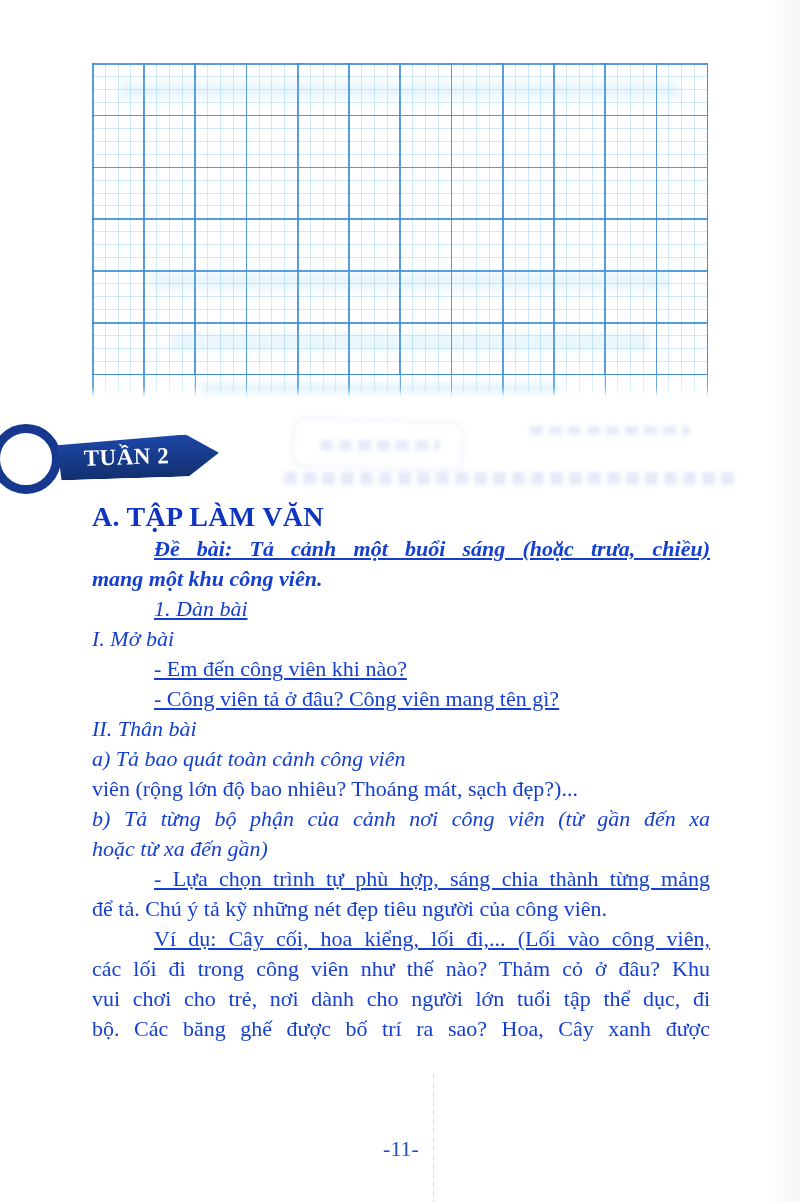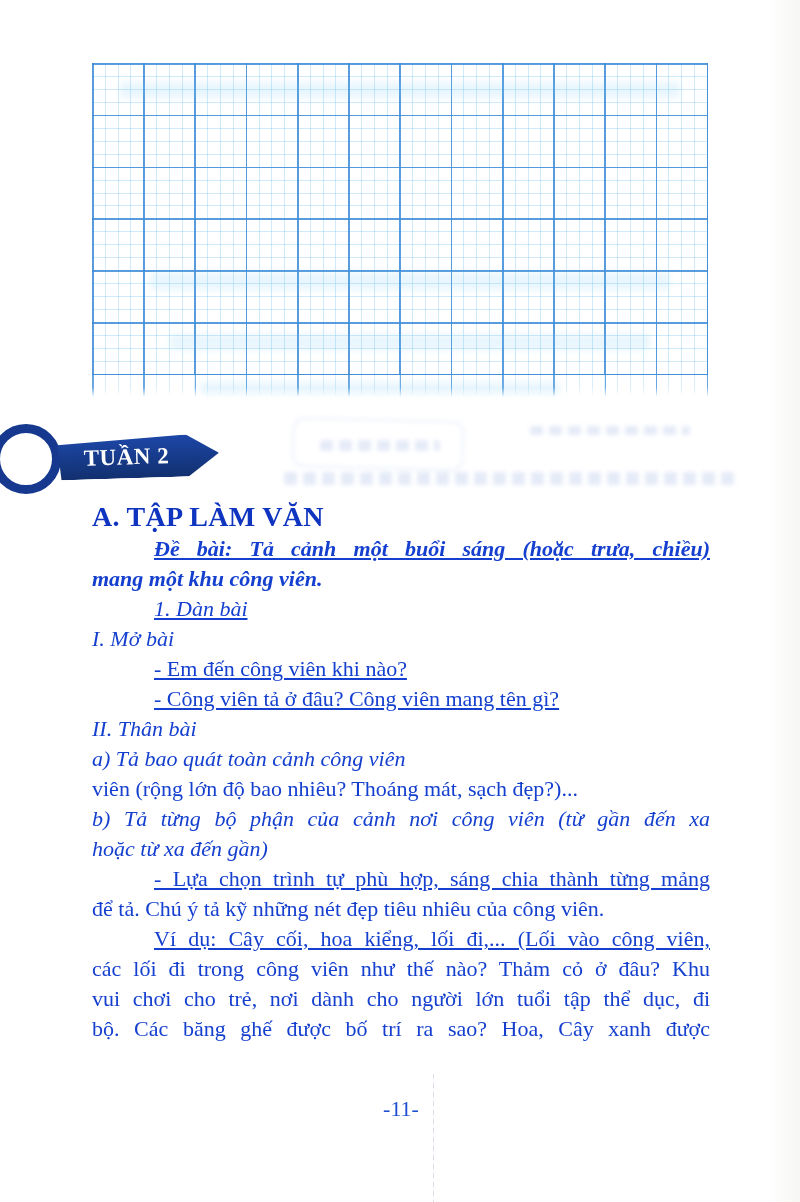--- a/index.html
+++ b/index.html
@@ -85,21 +85,21 @@
     font-weight:bold;font-size:28px;line-height:34px;
     color:#0f34c0;letter-spacing:0.3px;
   }
   .line{line-height:30px;white-space:nowrap;}
   .line.justify{white-space:normal;text-align:justify;text-align-last:justify;}
   .line.indent{padding-left:62px;text-decoration:underline;}
   .line.italic{font-style:italic;}
   .line.bold-italic{font-style:italic;font-weight:bold;}
 
   .footer{
-    position:absolute;left:92px;top:1096px;width:618px;
+    position:absolute;left:92px;top:1136px;width:618px;
     text-align:center;color:#1d4ed2;font-size:22px;
   }
 
   .crease{
     position:absolute;left:433px;top:1074px;width:1px;height:128px;
     background:repeating-linear-gradient(to bottom,
       rgba(150,160,185,0.35) 0 5px, rgba(150,160,185,0.08) 5px 9px);
   }
 </style>
 </head>
@@ -132,21 +132,21 @@
         <div class="line italic indent">1. Dàn bài</div>
         <div class="line italic">I. Mở bài</div>
         <div class="line indent">- Em đến công viên khi nào?</div>
         <div class="line indent">- Công viên tả ở đâu? Công viên mang tên gì?</div>
         <div class="line italic">II. Thân bài</div>
         <div class="line italic">a) Tả bao quát toàn cảnh công viên</div>
         <div class="line">viên (rộng lớn độ bao nhiêu? Thoáng mát, sạch đẹp?)...</div>
         <div class="line italic justify">b) Tả từng bộ phận của cảnh nơi công viên (từ gần đến xa</div>
         <div class="line italic">hoặc từ xa đến gần)</div>
         <div class="line indent justify">- Lựa chọn trình tự phù hợp, sáng chia thành từng mảng</div>
-        <div class="line">để tả. Chú ý tả kỹ những nét đẹp tiêu nhiêu của công viên.</div>
+        <div class="line">để tả. Chú ý tả kỹ những nét đẹp tiêu người của công viên.</div>
         <div class="line indent justify">Ví dụ: Cây cối, hoa kiểng, lối đi,... (Lối vào công viên,</div>
         <div class="line justify">các lối đi trong công viên như thế nào? Thảm cỏ ở đâu? Khu</div>
         <div class="line justify">vui chơi cho trẻ, nơi dành cho người lớn tuổi tập thể dục, đi</div>
         <div class="line justify">bộ. Các băng ghế được bố trí ra sao? Hoa, Cây xanh được</div>
       </div>
   </div>
 
   <div class="footer">-11-</div>
 
   <div class="crease"></div>

